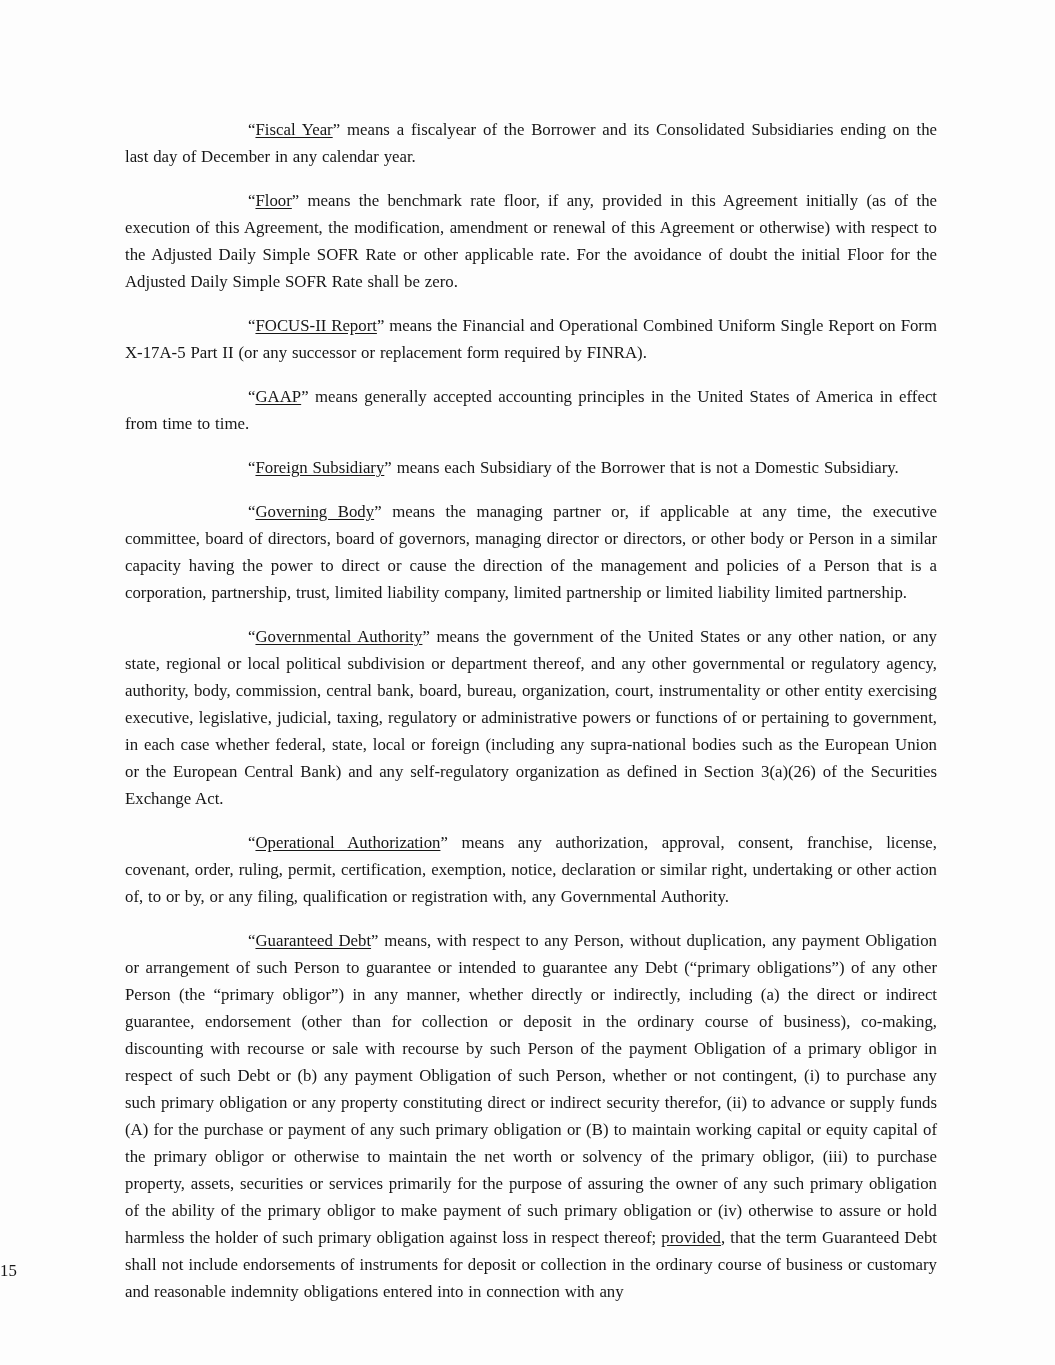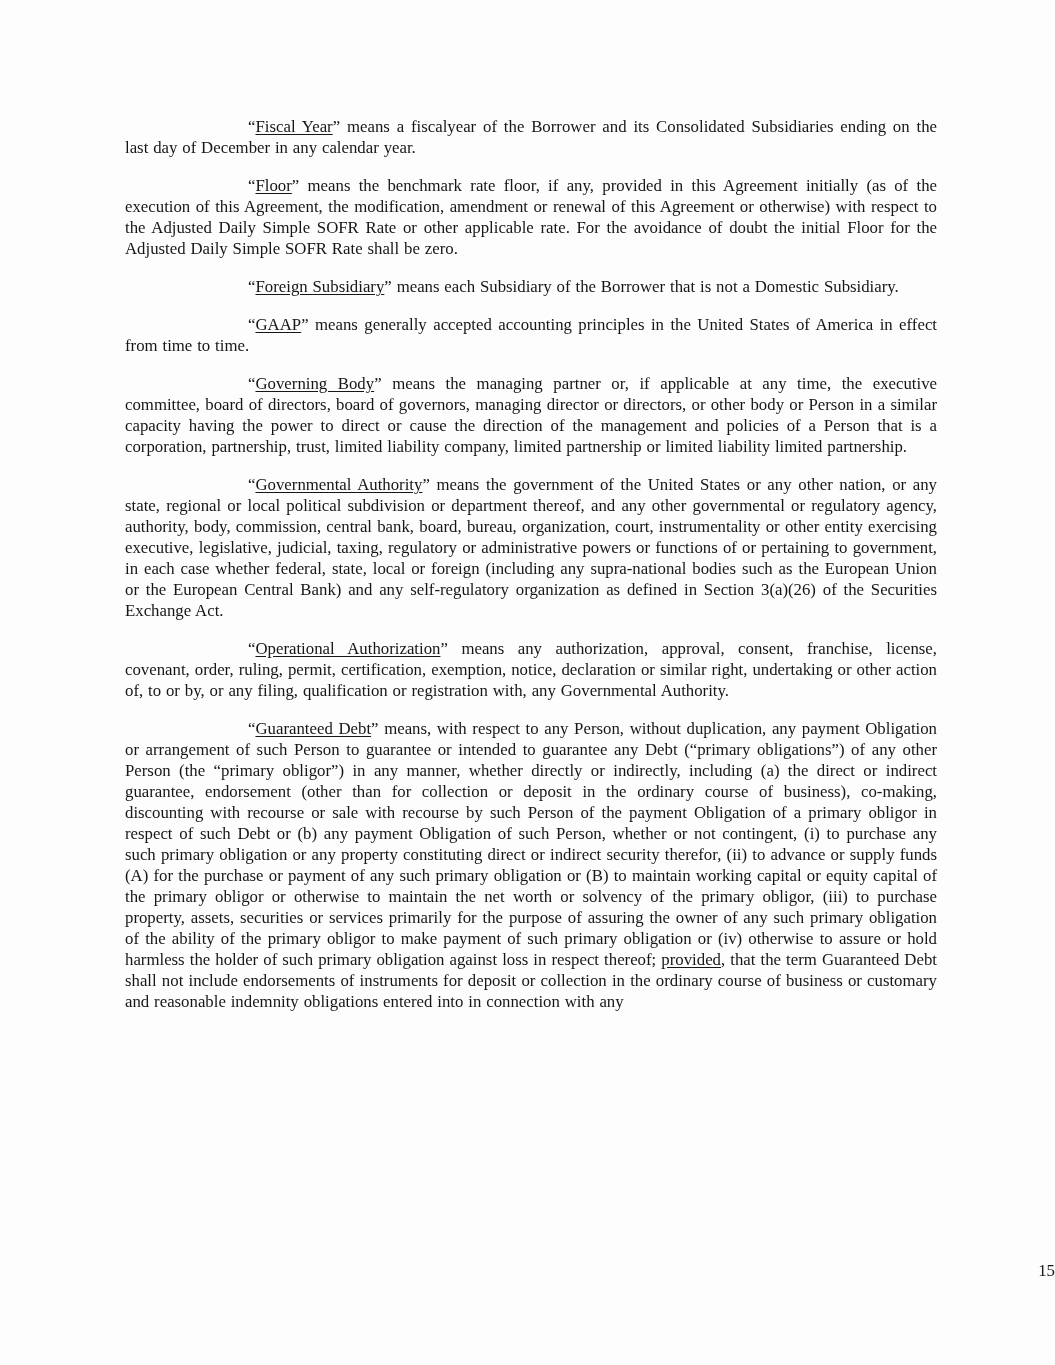--- a/index.html
+++ b/index.html
@@ -17,49 +17,50 @@
     color: #161616;
     box-sizing: border-box;
     padding: 116px 118px 0 125px;
     overflow: hidden;
   }
   .doc-body {
     width: 812px;
   }
   .para {
     font-size: 16.8px;
-    line-height: 21px;
+    line-height: 27px;
     text-align: justify;
     text-indent: 123px;
     margin: 0 0 17px 0;
     word-spacing: 0.04em;
   }
   .defined-term {
     text-decoration: underline;
     text-underline-offset: 2px;
   }
   .page-number {
     position: absolute;
     top: 1260px;
     left: 0;
     width: 1055px;
-    text-align: right;
+    text-align: left;
     font-size: 16.8px;
     line-height: 22.8px;
     color: #161616;
   }
 </style>
 </head>
 <body>
 
 <div class="page">
   <div class="doc-body">
       <p class="para"><span>“</span><span class="defined-term">Fiscal Year</span><span>” means a fiscalyear of the Borrower and its Consolidated Subsidiaries ending on the last day of December in any calendar year.</span></p>
       <p class="para"><span>“</span><span class="defined-term">Floor</span><span>” means the benchmark rate floor, if any, provided in this Agreement initially (as of the execution of this Agreement, the modification, amendment or renewal of this Agreement or otherwise) with respect to the Adjusted Daily Simple SOFR Rate or other applicable rate. For the avoidance of doubt the initial Floor for the Adjusted Daily Simple SOFR Rate shall be zero.</span></p>
+      <p class="para"><span>“</span><span class="defined-term">FOCUS-II Report</span><span>” means the Financial and Operational Combined Uniform Single Report on Form X-17A-5 Part II (or any successor or replacement form required by FINRA).</span></p>
+      <p class="para"><span>“</span><span class="defined-term">GAAP</span><span>” means generally accepted accounting principles in the United States of America in effect from time to time.</span></p>
       <p class="para"><span>“</span><span class="defined-term">Foreign Subsidiary</span><span>” means each Subsidiary of the Borrower that is not a Domestic Subsidiary.</span></p>
-      <p class="para"><span>“</span><span class="defined-term">GAAP</span><span>” means generally accepted accounting principles in the United States of America in effect from time to time.</span></p>
       <p class="para"><span>“</span><span class="defined-term">Governing Body</span><span>” means the managing partner or, if applicable at any time, the executive committee, board of directors, board of governors, managing director or directors, or other body or Person in a similar capacity having the power to direct or cause the direction of the management and policies of a Person that is a corporation, partnership, trust, limited liability company, limited partnership or limited liability limited partnership.</span></p>
       <p class="para"><span>“</span><span class="defined-term">Governmental Authority</span><span>” means the government of the United States or any other nation, or any state, regional or local political subdivision or department thereof, and any other governmental or regulatory agency, authority, body, commission, central bank, board, bureau, organization, court, instrumentality or other entity exercising executive, legislative, judicial, taxing, regulatory or administrative powers or functions of or pertaining to government, in each case whether federal, state, local or foreign (including any supra-national bodies such as the European Union or the European Central Bank) and any self-regulatory organization as defined in Section 3(a)(26) of the Securities Exchange Act.</span></p>
       <p class="para"><span>“</span><span class="defined-term">Operational Authorization</span><span>” means any authorization, approval, consent, franchise, license, covenant, order, ruling, permit, certification, exemption, notice, declaration or similar right, undertaking or other action of, to or by, or any filing, qualification or registration with, any Governmental Authority.</span></p>
       <p class="para"><span>“</span><span class="defined-term">Guaranteed Debt</span><span>” means, with respect to any Person, without duplication, any payment Obligation or arrangement of such Person to guarantee or intended to guarantee any Debt (“primary obligations”) of any other Person (the “primary obligor”) in any manner, whether directly or indirectly, including (a) the direct or indirect guarantee, endorsement (other than for collection or deposit in the ordinary course of business), co-making, discounting with recourse or sale with recourse by such Person of the payment Obligation of a primary obligor in respect of such Debt or (b) any payment Obligation of such Person, whether or not contingent, (i) to purchase any such primary obligation or any property constituting direct or indirect security therefor, (ii) to advance or supply funds (A) for the purchase or payment of any such primary obligation or (B) to maintain working capital or equity capital of the primary obligor or otherwise to maintain the net worth or solvency of the primary obligor, (iii) to purchase property, assets, securities or services primarily for the purpose of assuring the owner of any such primary obligation of the ability of the primary obligor to make payment of such primary obligation or (iv) otherwise to assure or hold harmless the holder of such primary obligation against loss in respect thereof; </span><span class="defined-term">provided</span><span>, that the term Guaranteed Debt shall not include endorsements of instruments for deposit or collection in the ordinary course of business or customary and reasonable indemnity obligations entered into in connection with any</span></p>
     </div>
   <div class="page-number">15</div>
 </div>
 
 </body></html>

